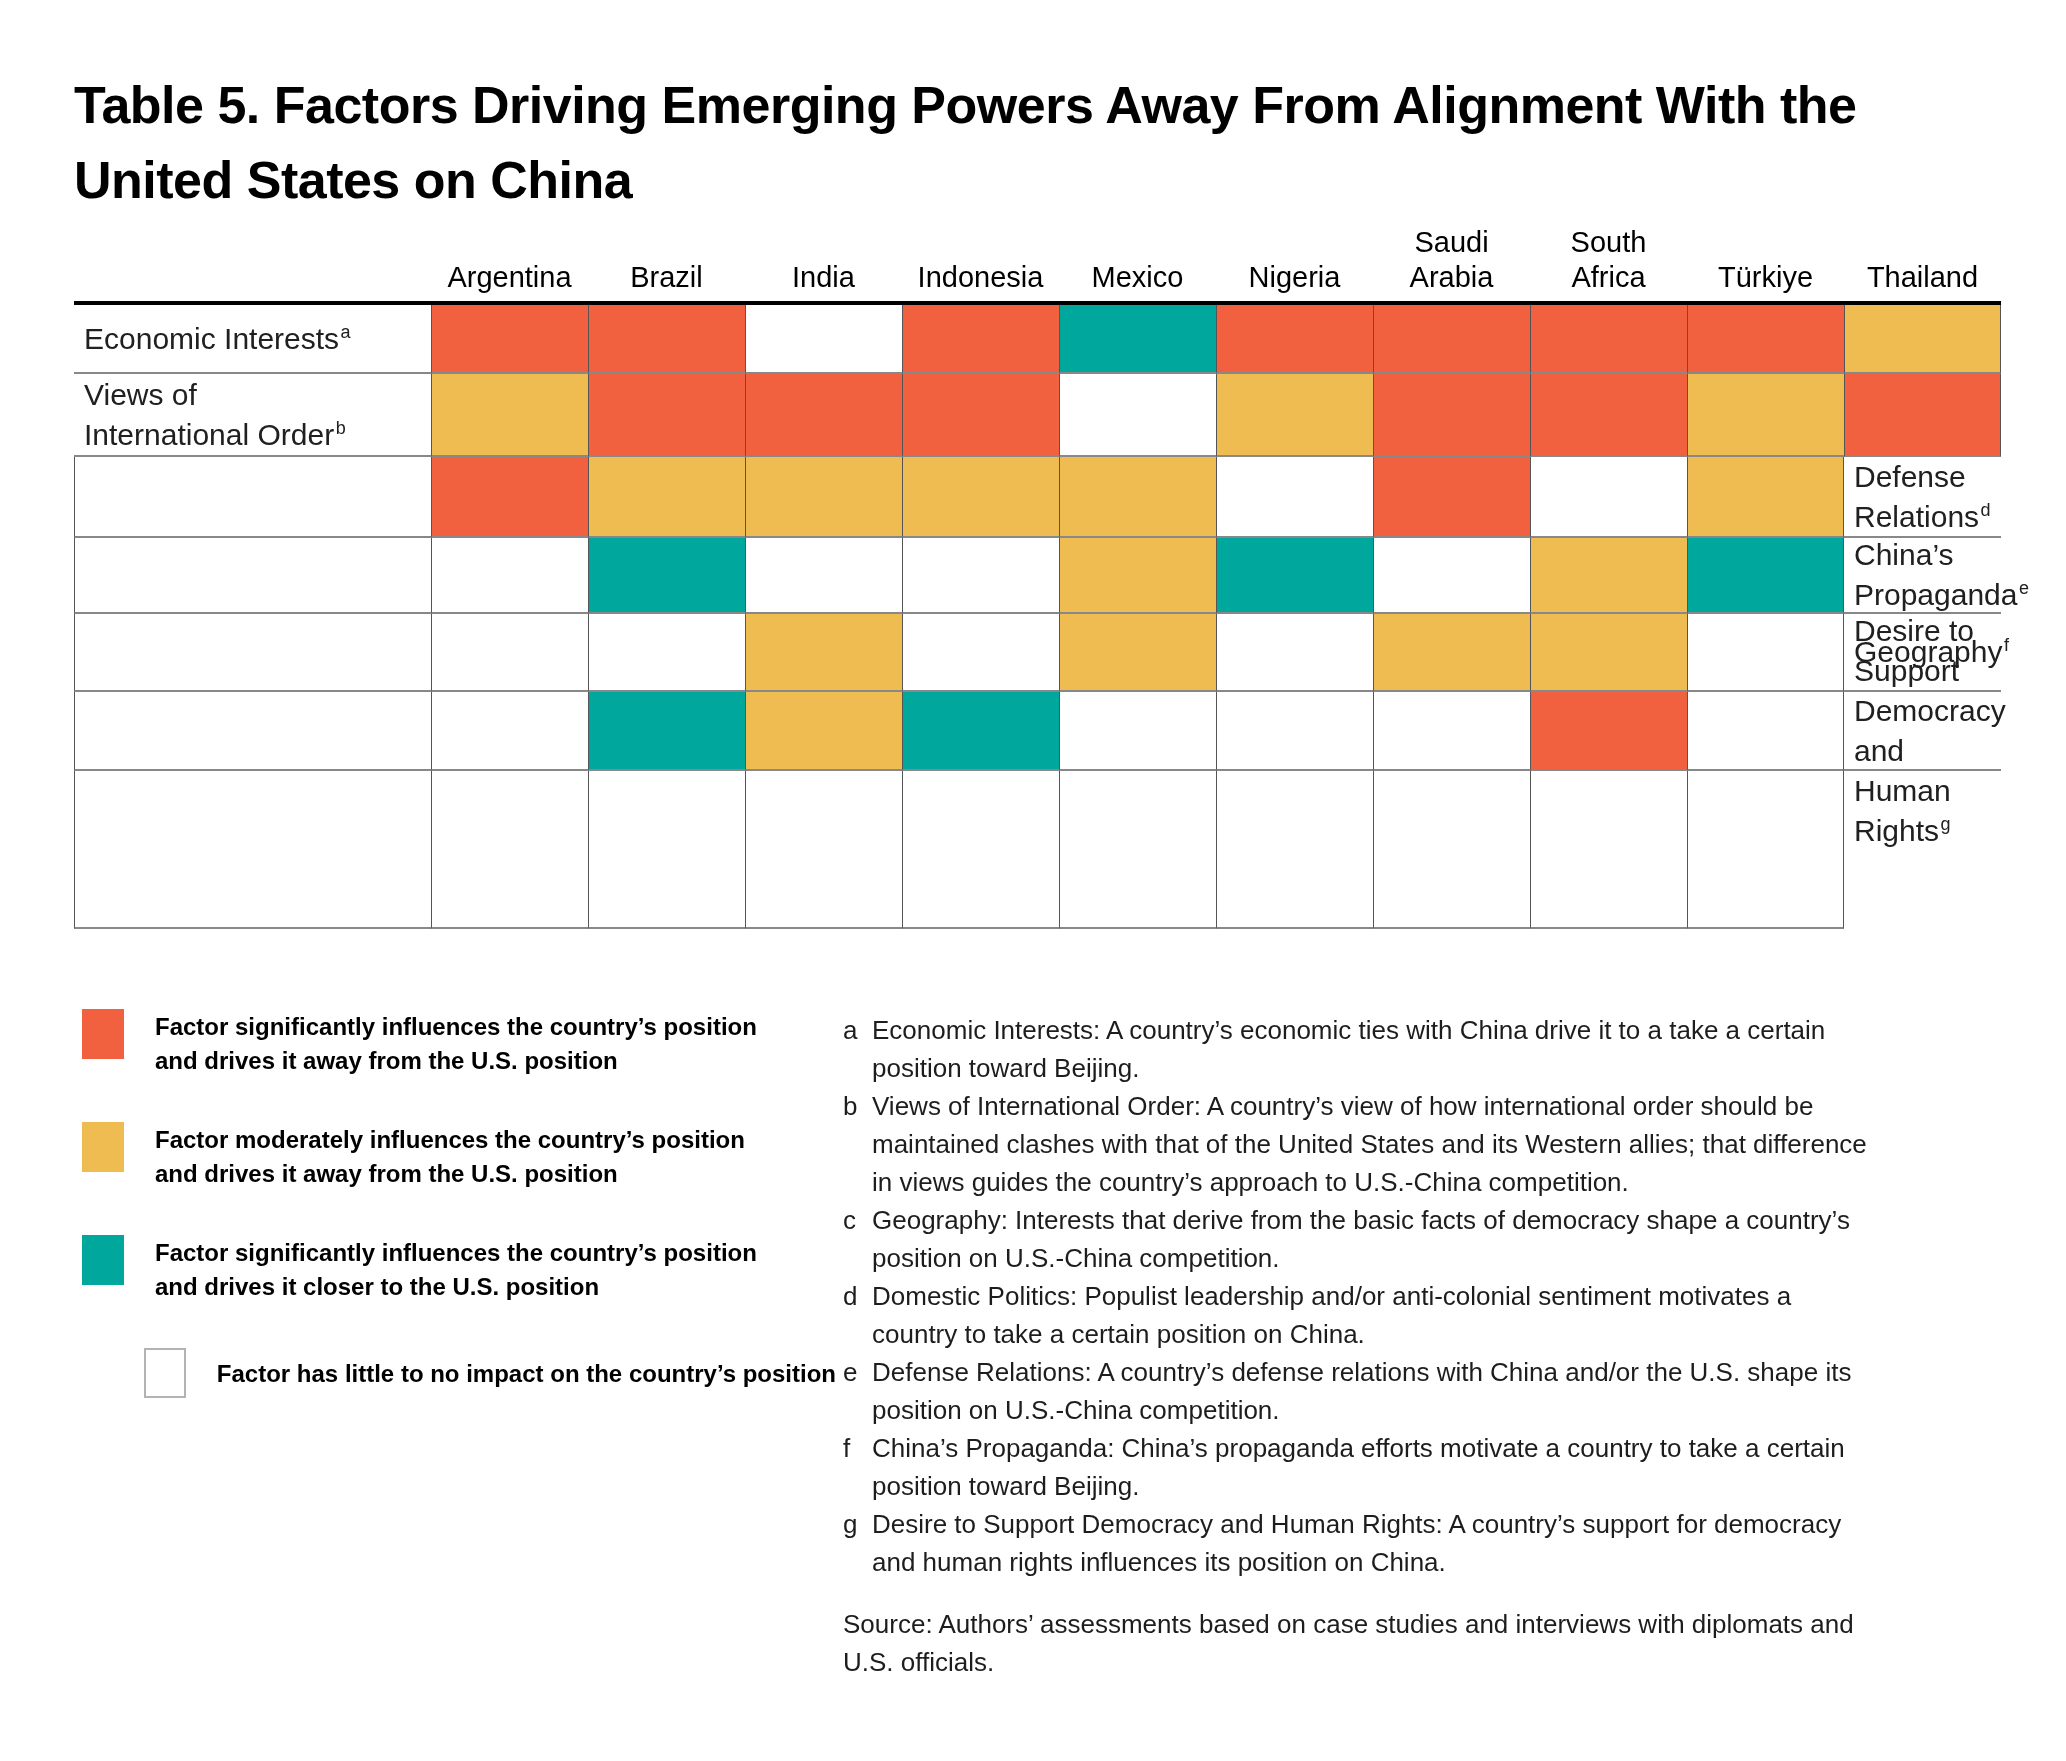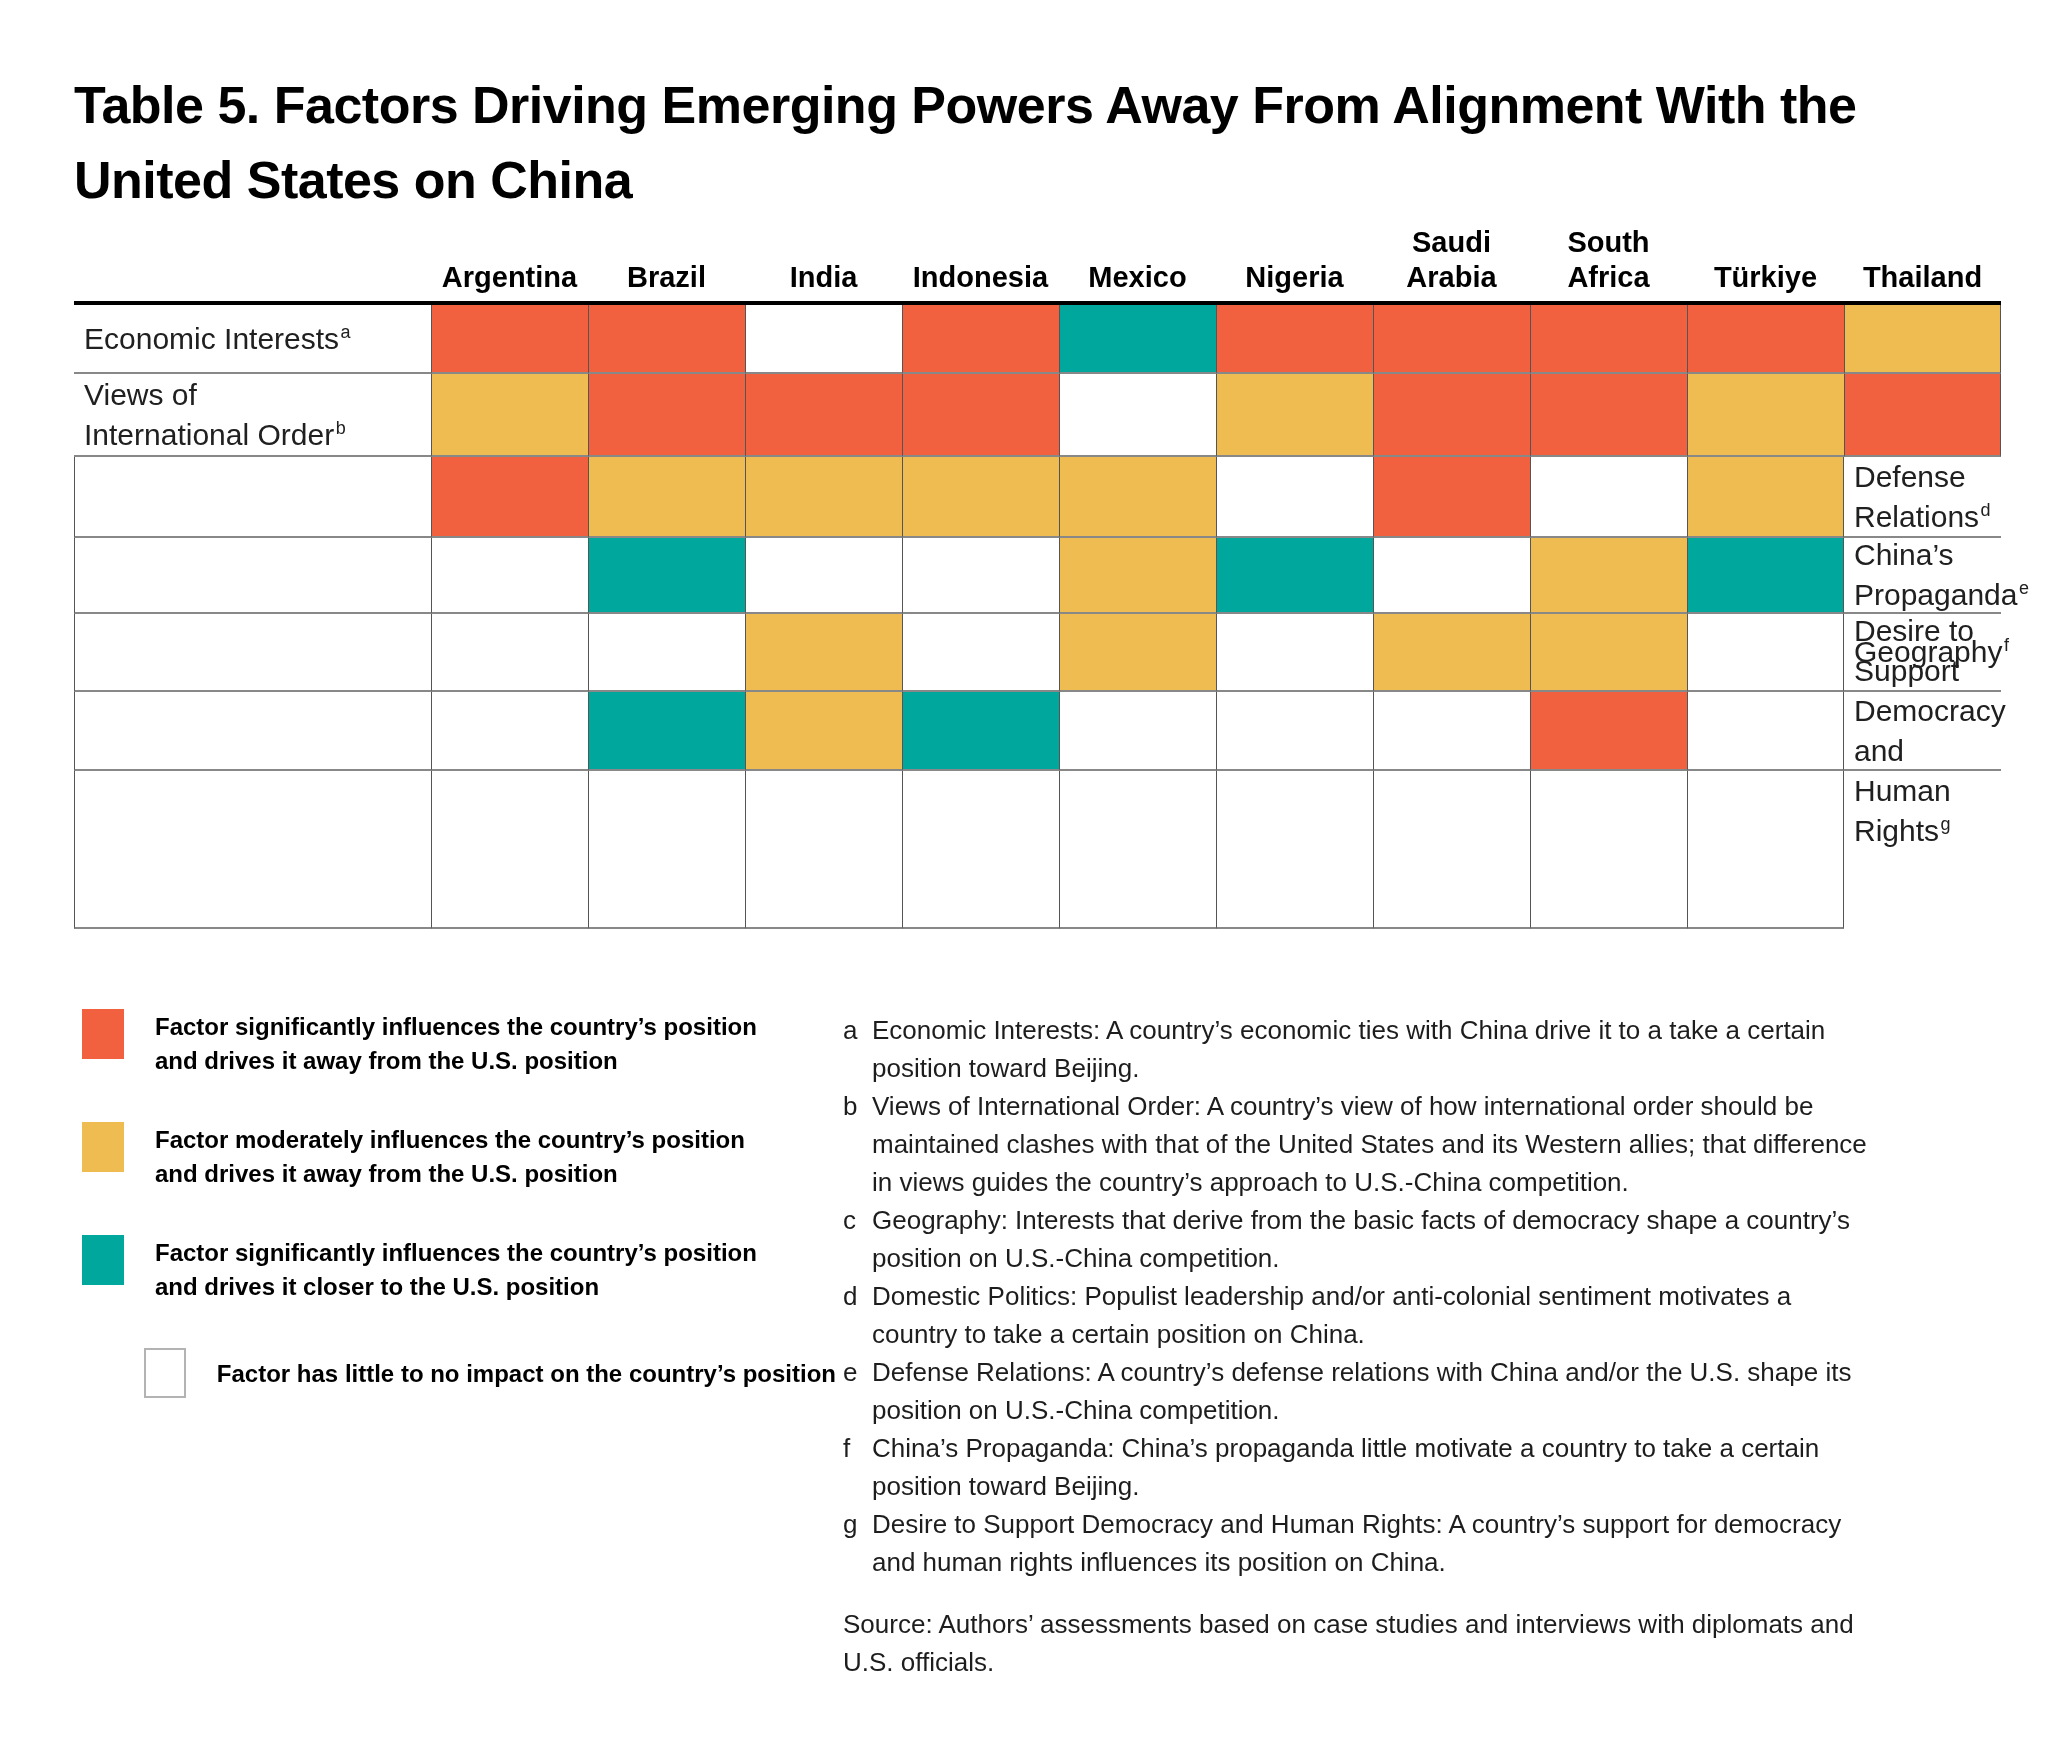--- a/index.html
+++ b/index.html
@@ -16,21 +16,21 @@
   
   #grid {
     position:absolute; left:74px; top:208px;
     display:grid;
     grid-template-columns:357px repeat(10, 157px);
     grid-template-rows:97px 69px 83px 81px 76px 78px 79px 158px;
   }
   .hdr {
     border-bottom:4.5px solid #000;
     display:flex; align-items:flex-end; justify-content:center;
-    text-align:center; font-weight:700; font-size:29px; line-height:35px;
+    text-align:center; font-weight:400; font-size:29px; line-height:35px;
     padding-bottom:6px; white-space:pre-line; box-sizing:border-box;
   }
   .rowlabel {
     border-bottom:2px solid #888;
     display:flex; align-items:center;
     font-size:30px; line-height:40px; color:#202020;
     padding-left:10px; padding-right:16px; box-sizing:border-box;
     white-space:pre-line;
   }
   .rowlabel sup { font-size:18px; line-height:0; vertical-align:super; margin-left:1.5px; }
@@ -204,21 +204,21 @@
         <div class="fn-text">Domestic Politics: Populist leadership and/or anti-colonial sentiment motivates a
 country to take a certain position on China.</div>
       </div>
       <div class="fn">
         <div class="fn-letter">e</div>
         <div class="fn-text">Defense Relations: A country’s defense relations with China and/or the U.S. shape its
 position on U.S.-China competition.</div>
       </div>
       <div class="fn">
         <div class="fn-letter">f</div>
-        <div class="fn-text">China’s Propaganda: China’s propaganda little motivate a country to take a certain
+        <div class="fn-text">China’s Propaganda: China’s propaganda efforts motivate a country to take a certain
 position toward Beijing.</div>
       </div>
       <div class="fn">
         <div class="fn-letter">g</div>
         <div class="fn-text">Desire to Support Democracy and Human Rights: A country’s support for democracy
 and human rights influences its position on China.</div>
       </div>
     </div>
   <p class="source">Source: Authors’ assessments based on case studies and interviews with diplomats and
 U.S. officials.</p>

